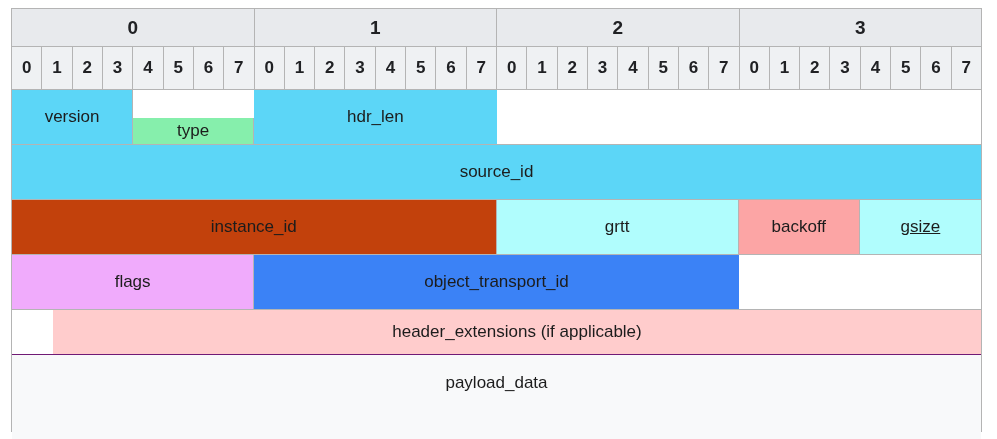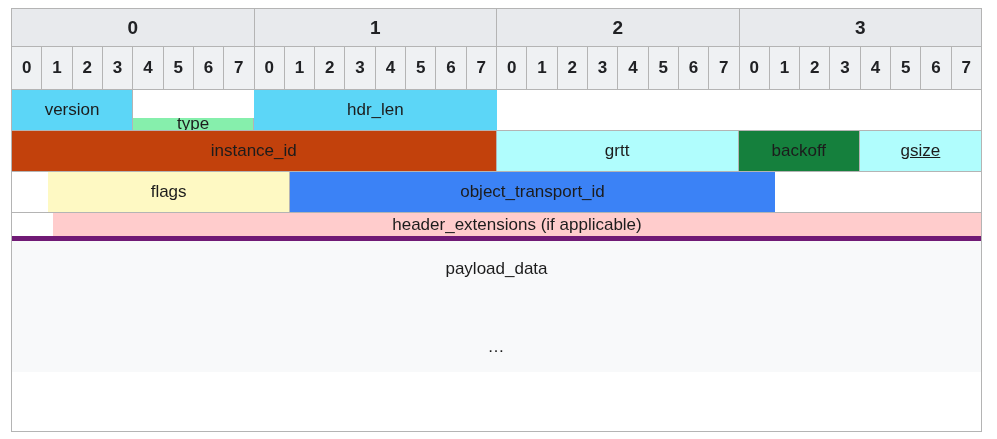--- a/index.html
+++ b/index.html
@@ -64,30 +64,30 @@
   .row-bits .cell {
     flex: 1 1 0;
     font-size: 17px;
     font-weight: bold;
     color: #202124;
     background: #eff1f3;
   }
 
   
   .row-fields {
-    height: 41px;
+    height: 55px;
     border-bottom: 1px solid #b4b4b4;
   }
   .row-fields .cell {
     font-size: 17px;
     color: #1c1c1c;
     font-weight: normal;
   }
 
-  .row-header-ext { height: 28px; border-bottom: 5px solid #701a75; padding-left: 41px; }
+  .row-header-ext { height: 45px; border-bottom: 1px solid #701a75; padding-left: 41px; }
   .row-header-ext .cell { font-size: 17px; color: #1c1c1c; }
 
   .row-payload {
     height: 131px;
     border-bottom: none;
     position: relative;
   }
   .row-payload .cell {
     flex: 1 1 0;
     flex-direction: column;
@@ -147,27 +147,30 @@
       <div class="cell">5</div>
       <div class="cell">6</div>
       <div class="cell">7</div>
     </div>
     <div class="grid-row row-fields">
       <div class="cell" style="flex: 0 0 12.5%; background: rgb(92, 214, 247);">version</div>
       <div class="cell" style="flex: 0 0 12.5%; background: #86efac; margin-top: 28px;">type</div>
       <div class="cell" style="flex: 0 0 25%; background: rgb(92, 214, 247);">hdr_len</div>
     </div>
     <div class="grid-row row-fields">
+      <div class="cell" style="flex: 0 0 100%; background: rgb(92, 214, 247);">source_id</div>
+    </div>
+    <div class="grid-row row-fields">
       <div class="cell" style="flex: 0 0 50%; background: #c2410c;">instance_id</div>
       <div class="cell" style="flex: 0 0 25%; background: rgb(176, 253, 253);">grtt</div>
-      <div class="cell" style="flex: 0 0 12.5%; background: #15803d;">backoff</div>
+      <div class="cell" style="flex: 0 0 12.5%; background: #fca5a5;">backoff</div>
       <div class="cell" style="flex: 0 0 12.5%; background: rgb(176, 253, 253); text-decoration: underline;">gsize</div>
     </div>
     <div class="grid-row row-fields">
-      <div class="cell" style="flex: 0 0 25%; background: #fef9c3; margin-left: 36px;">flags</div>
+      <div class="cell" style="flex: 0 0 25%; background: #f0abfc;">flags</div>
       <div class="cell" style="flex: 0 0 50%; background: #3b82f6;">object_transport_id</div>
     </div>
     <div class="grid-row row-header-ext">
       <div class="cell" style="flex: 0 0 100%; background: rgb(255, 204, 204);">header_extensions (if applicable)</div>
     </div>
     <div class="grid-row row-payload">
       <div class="cell" style="background: rgb(248, 249, 250);">
         <div>payload_data</div>
         <div class="payload-ellipsis">…</div>
       </div>

